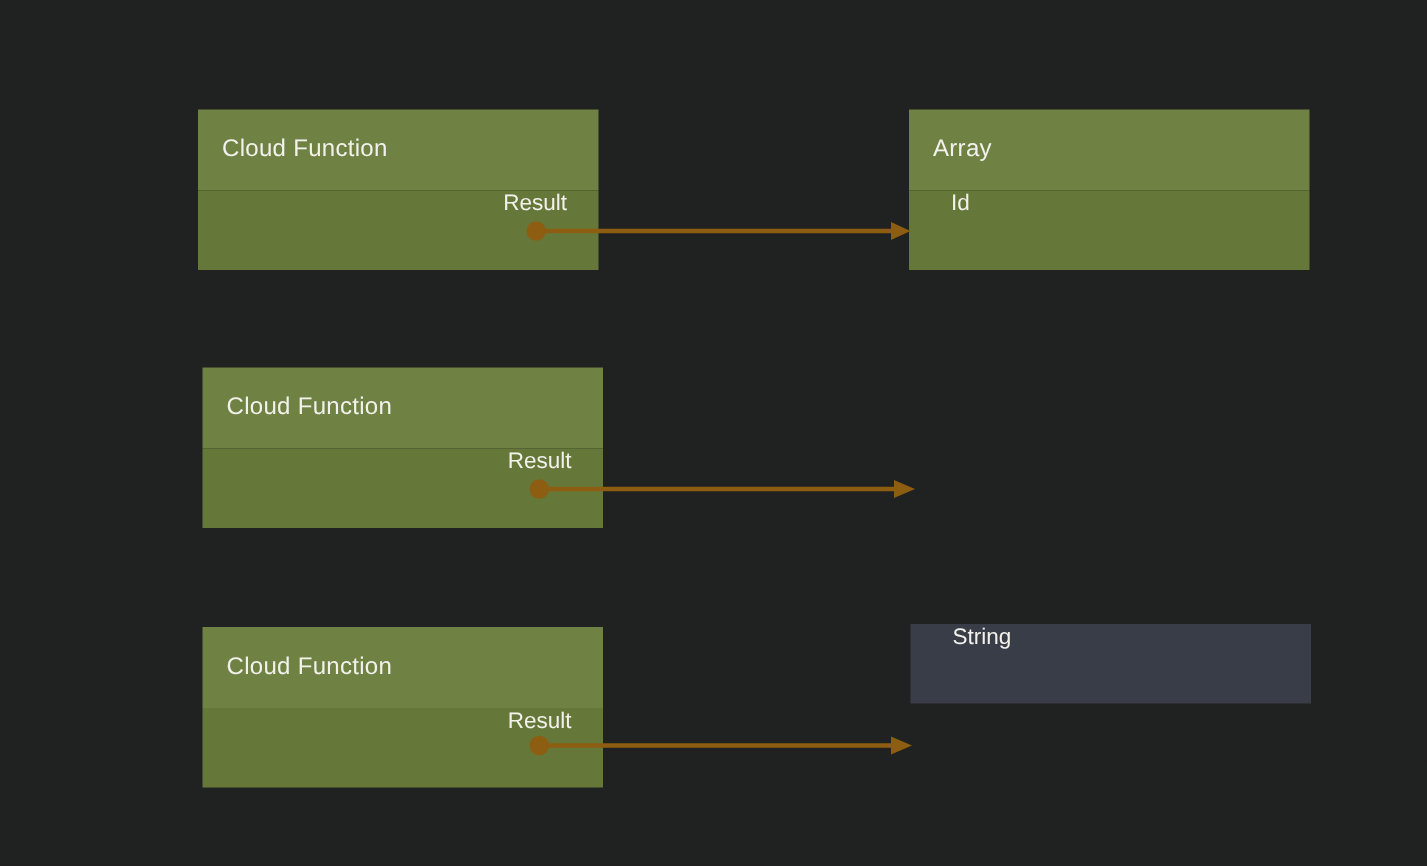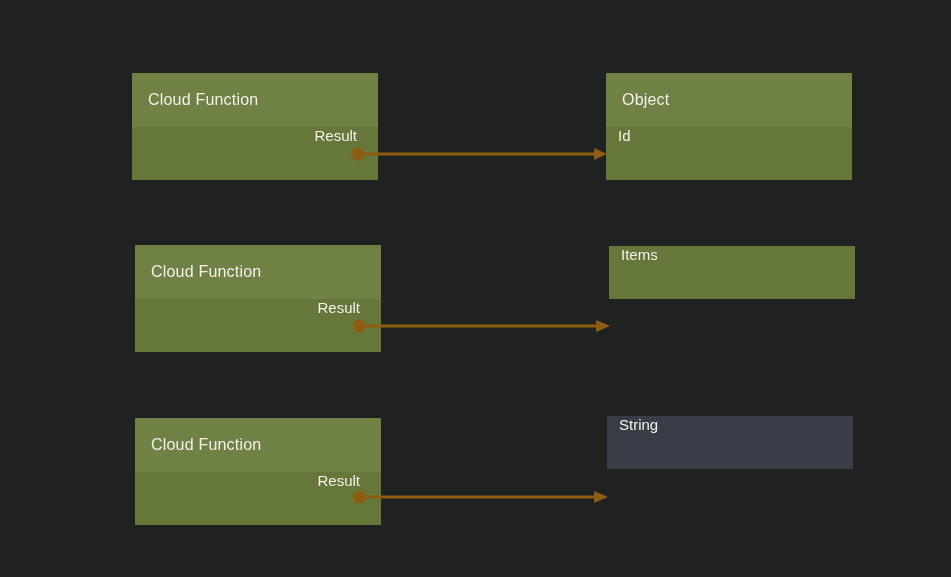--- a/index.html
+++ b/index.html
@@ -14,21 +14,21 @@
   * { box-sizing: border-box; margin: 0; padding: 0; }
   html, body { width: 951px; height: 577px; }
   body {
     position: relative;
     background: var(--background);
     font-family: "Liberation Sans", sans-serif;
     overflow: hidden;
   }
   .node {
     position: absolute;
-    width: 246px;
+    width: 267px;
     color: var(--text);
   }
   .node-header {
     height: 54px;
     display: flex;
     align-items: center;
     padding: 0 16px;
     font-size: 16px;
     letter-spacing: 0.2px;
   }
@@ -37,21 +37,21 @@
     height: 53px;
     display: flex;
     align-items: flex-start;
     font-size: 15px;
   }
   .green .node-header { background: var(--green-header); }
   .green .port-row   { background: var(--green-body); }
   .dark  .node-header { background: var(--dark-header); }
   .dark  .port-row   { background: var(--dark-body); }
   .port-row.output { justify-content: flex-end; padding-right: 21px; }
-  .port-row.input  { justify-content: flex-start; padding-left: 12px; }
+  .port-row.input  { justify-content: flex-start; padding-left: 28px; }
   svg.wires-layer {
     position: absolute;
     left: 0; top: 0;
     width: 951px; height: 577px;
     pointer-events: none;
   }
   .connection-wire { stroke: var(--wire); stroke-width: 3; fill: none; }
   .port-dot { fill: var(--wire); }
   .arrowhead { fill: var(--wire); }
 </style>
@@ -61,43 +61,38 @@
 <div class="node green" style="left:132px; top:73px;">
   <div class="node-header">Cloud Function</div>
   <div class="node-body">
     <div class="port-row output">
       <span>Result</span>
     </div>
   </div>
 </div>
 
 <div class="node green" style="left:606px; top:73px;">
-  <div class="node-header">Object</div>
+  <div class="node-header">Array</div>
   <div class="node-body">
     <div class="port-row input">
       <span>Id</span>
     </div>
   </div>
 </div>
 
 <div class="node green" style="left:135px; top:245px;">
   <div class="node-header">Cloud Function</div>
   <div class="node-body">
     <div class="port-row output">
       <span>Result</span>
     </div>
   </div>
 </div>
 
 <div class="node green" style="left:609px; top:246px;">
-  <div class="node-body">
-    <div class="port-row input">
-      <span>Items</span>
-    </div>
-  </div>
 </div>
 
 <div class="node green" style="left:135px; top:418px;">
   <div class="node-header">Cloud Function</div>
   <div class="node-body">
     <div class="port-row output">
       <span>Result</span>
     </div>
   </div>
 </div>

